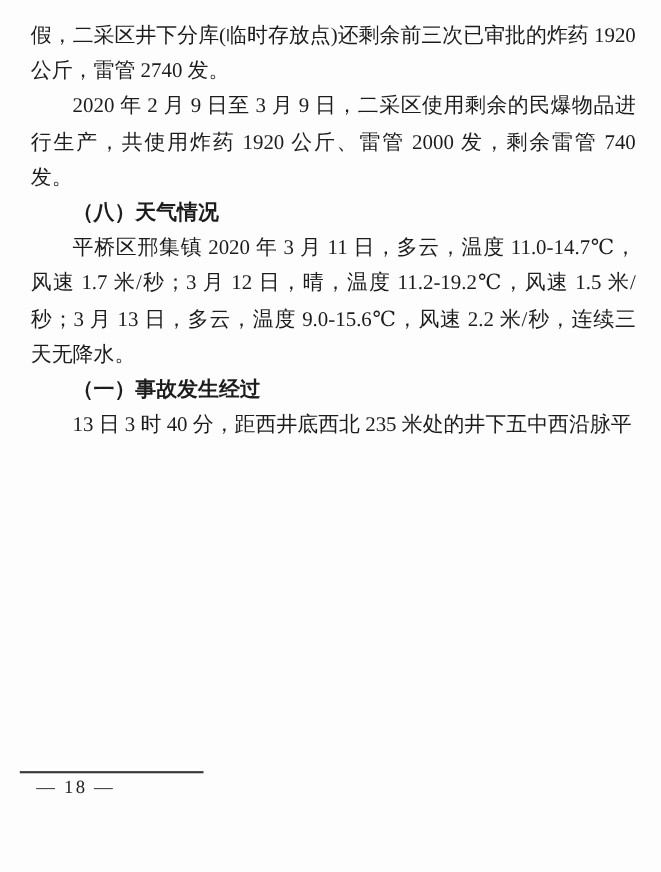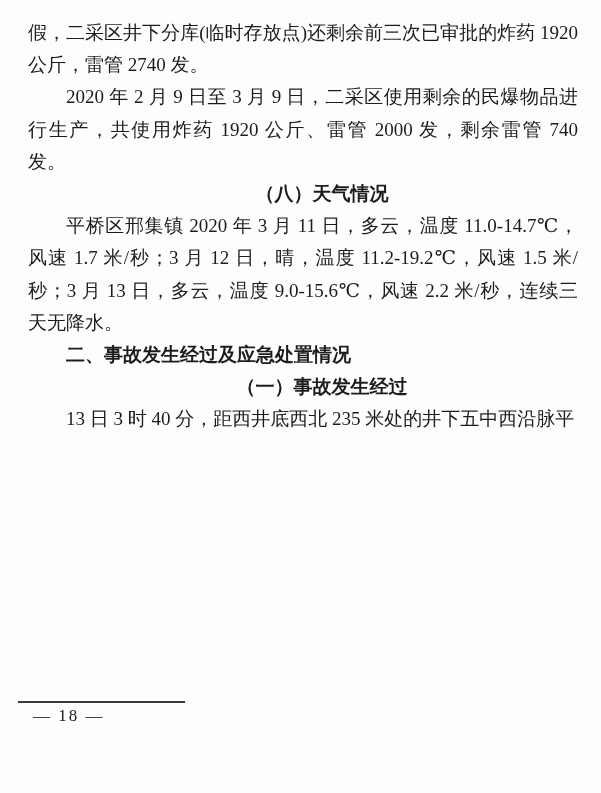--- a/index.html
+++ b/index.html
@@ -36,21 +36,20 @@
     font-size:19px;
     line-height:32.2px;
     text-indent:2em;
   }
   .heading-sub{
     margin:0;
     font-weight:700;
     font-size:19px;
     line-height:32.2px;
     text-indent:2em;
-    text-align:center;
   }
   sup.fn-ref{
     font-size:10.5px;
     line-height:0;
     vertical-align:super;
   }
   .footnote-rule{
     position:absolute;
     left:18px;top:701px;
     width:167px;height:0;
@@ -85,21 +84,20 @@
 
     <p class="para">假，二采区井下分库(临时存放点)还剩余前三次已审批的炸药 1920 公斤，雷管 2740 发。</p>
 
     <p class="para indent">2020 年 2 月 9 日至 3 月 9 日，二采区使用剩余的民爆物品进行生产，共使用炸药 1920 公斤、雷管 2000 发，剩余雷管 740 发。</p>
 
 
     <h3 class="heading-sub">（八）天气情况</h3>
 
     <p class="para indent">平桥区邢集镇 2020 年 3 月 11 日，多云，温度 11.0-14.7℃，风速 1.7 米/秒；3 月 12 日，晴，温度 11.2-19.2℃，风速 1.5 米/秒；3 月 13 日，多云，温度 9.0-15.6℃，风速 2.2 米/秒，连续三天无降水。</p>
 
-    <h2 class="heading-main">二、事故发生经过及应急处置情况</h2>
 
     <h3 class="heading-sub">（一）事故发生经过</h3>
 
 
     <p class="para indent">13 日 3 时 40 分，距西井底西北 235 米处的井下五中西沿脉平</p>
 
   </main>
 
   <div class="footnote-rule"></div>
 

